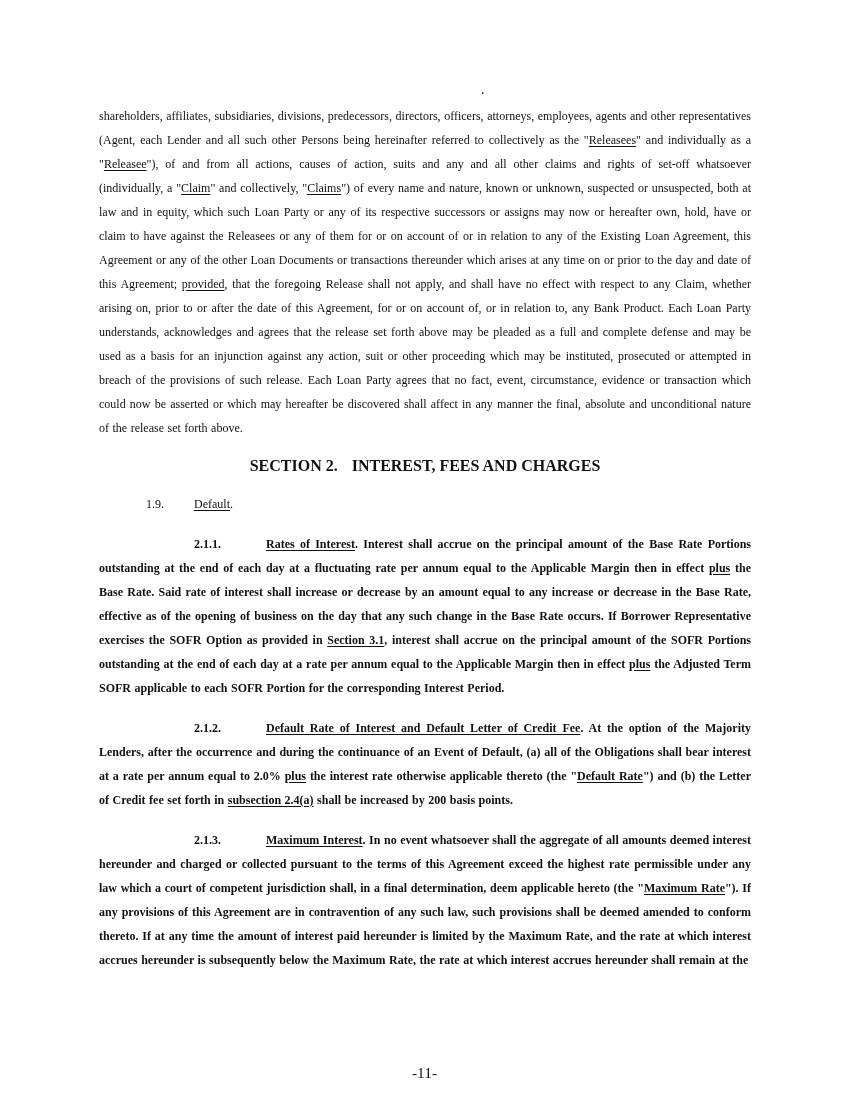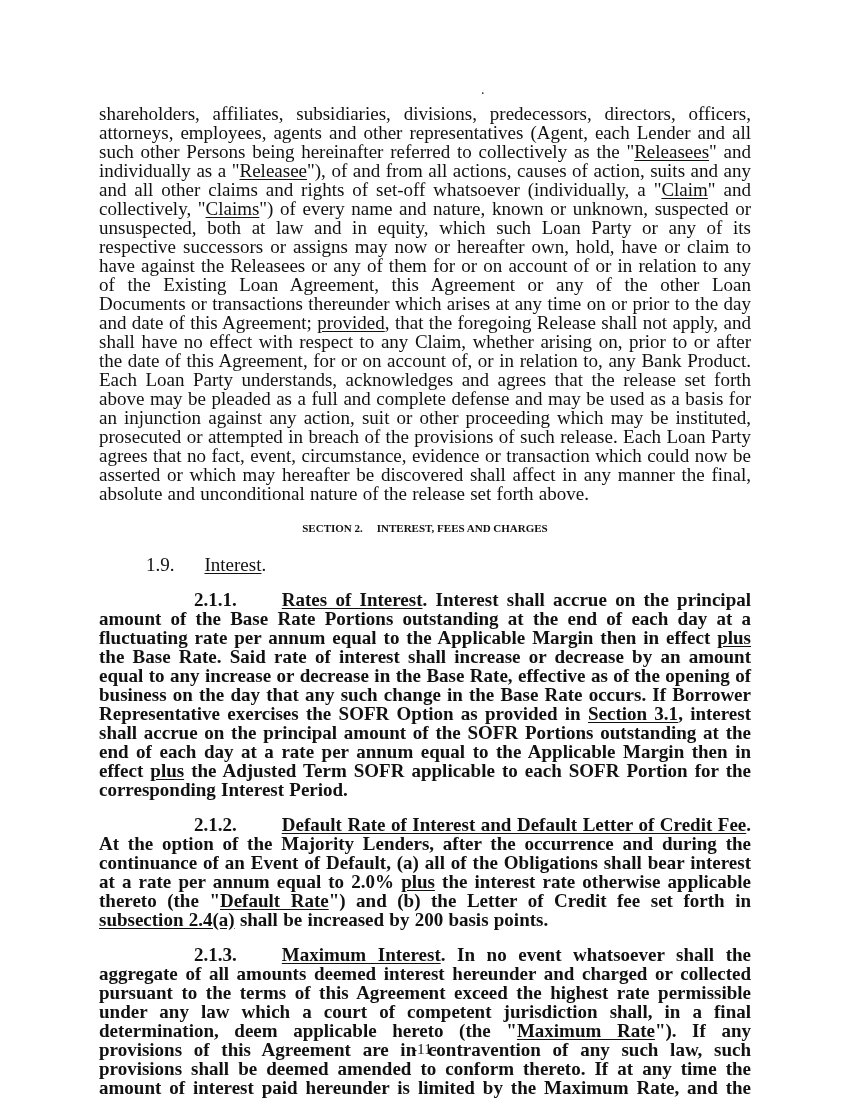--- a/index.html
+++ b/index.html
@@ -13,44 +13,44 @@
     overflow: hidden;
   }
   .doc-body {
     position: absolute;
     left: 99px;
     top: 104px;
     width: 652px;
   }
   .para {
     margin: 0 0 16px 0;
-    font-size: 19px;
-    line-height: 19px;
+    font-size: 12px;
+    line-height: 24px;
     text-align: justify;
     word-spacing: 0.5px;
   }
   .para:last-child { margin-bottom: 0; }
   .heading {
     margin: 0 0 16px 0;
-    font-size: 11px;
+    font-size: 16px;
     line-height: 19.5px;
     text-align: center;
     font-weight: bold;
   }
   .ti-47 { text-indent: 47px; }
   .ti-95 { text-indent: 95px; font-weight: bold; }
   .u { text-decoration: underline; text-underline-offset: 2px; }
   .tab { display: inline-block; }
   .tab-sm { width: 30px; }
   .tab-md { width: 45px; }
   .hgap { display: inline-block; width: 14px; }
   .footer {
     position: absolute;
     left: 0;
-    top: 1040px;
+    top: 1064px;
     width: 849px;
     text-align: center;
     font-size: 15.4px;
   }
   .stray {
     position: absolute;
     left: 481px;
     top: 82px;
     font-size: 14px;
     color: #222222;
@@ -62,21 +62,21 @@
 <div class="page">
 
   <span class="stray">.</span>
 
   <div class="doc-body">
 
     <p class="para"><span>shareholders, affiliates, subsidiaries, divisions, predecessors, directors, officers, attorneys, employees, agents and other representatives (Agent, each Lender and all such other Persons being hereinafter referred to collectively as the "</span><span class="u">Releasees</span><span>" and individually as a "</span><span class="u">Releasee</span><span>"), of and from all actions, causes of action, suits and any and all other claims and rights of set-off whatsoever (individually, a "</span><span class="u">Claim</span><span>" and collectively, "</span><span class="u">Claims</span><span>") of every name and nature, known or unknown, suspected or unsuspected, both at law and in equity, which such Loan Party or any of its respective successors or assigns may now or hereafter own, hold, have or claim to have against the Releasees or any of them  for or on account of or in relation to any of the Existing Loan Agreement, this Agreement or any of the other Loan Documents or transactions thereunder which arises at any time on or prior to the day and date of this Agreement; </span><span class="u">provided</span><span>, that the foregoing Release shall not apply, and shall have no effect with respect to any Claim, whether arising on, prior to or after the date of this Agreement, for or on account of, or in relation to, any Bank Product.  Each Loan Party understands, acknowledges and agrees that the release set forth above may be pleaded as a full and complete defense and may be used as a basis for an injunction against any action, suit or other proceeding which may be instituted, prosecuted or attempted in breach of the provisions of such release.  Each Loan Party agrees that no fact, event, circumstance, evidence or transaction which could now be asserted or which may hereafter be discovered shall affect in any manner the final, absolute and unconditional nature of the release set forth above.</span></p>
 
     <p class="heading"><span>SECTION 2.</span><span class="hgap"></span><span>INTEREST, FEES AND CHARGES</span></p>
 
-    <p class="para ti-47"><span>1.9.</span><span class="tab tab-sm"></span><span class="u">Interest</span><span>.</span></p>
+    <p class="para ti-47"><span>1.9.</span><span class="tab tab-sm"></span><span class="u">Default</span><span>.</span></p>
 
     <p class="para ti-95"><span>2.1.1.</span><span class="tab tab-md"></span><span class="u">Rates of Interest</span><span>.  Interest shall accrue on the principal amount of the Base Rate Portions outstanding at the end of each day at a fluctuating rate per annum equal to the Applicable Margin then in effect </span><span class="u">plus</span><span> the Base Rate.  Said rate of interest shall increase or decrease by an amount equal to any increase or decrease in the Base Rate, effective as of the opening of business on the day that any such change in the Base Rate occurs.  If Borrower Representative exercises the SOFR Option as provided in </span><span class="u">Section 3.1</span><span>, interest shall accrue on the principal amount of the SOFR Portions outstanding at the end of each day at a rate per annum equal to the Applicable Margin then in effect </span><span class="u">plus</span><span> the Adjusted Term SOFR applicable to each SOFR Portion for the corresponding Interest Period.</span></p>
 
     <p class="para ti-95"><span>2.1.2.</span><span class="tab tab-md"></span><span class="u">Default Rate of Interest and Default Letter of Credit Fee</span><span>.  At the option of the Majority Lenders, after the occurrence and during the continuance of an Event of Default, (a) all of the Obligations shall bear interest at a rate per annum equal to 2.0% </span><span class="u">plus</span><span> the interest rate otherwise applicable thereto (the "</span><span class="u">Default Rate</span><span>") and (b) the Letter of Credit fee set forth in </span><span class="u">subsection 2.4(a)</span><span> shall be increased by 200 basis points.</span></p>
 
     <p class="para ti-95"><span>2.1.3.</span><span class="tab tab-md"></span><span class="u">Maximum Interest</span><span>.  In no event whatsoever shall the aggregate of all amounts deemed interest hereunder and charged or collected pursuant to the terms of this Agreement exceed the highest rate permissible under any law which a court of competent jurisdiction shall, in a final determination, deem applicable hereto (the "</span><span class="u">Maximum Rate</span><span>").  If any provisions of this Agreement are in contravention of any such law, such provisions shall be deemed amended to conform thereto.  If at any time the amount of interest paid hereunder is limited by the Maximum Rate, and the rate at which interest accrues hereunder is subsequently below the Maximum Rate, the rate at which interest accrues hereunder shall remain at the</span></p>
 
   </div>
 
   <div class="footer">-11-</div>

